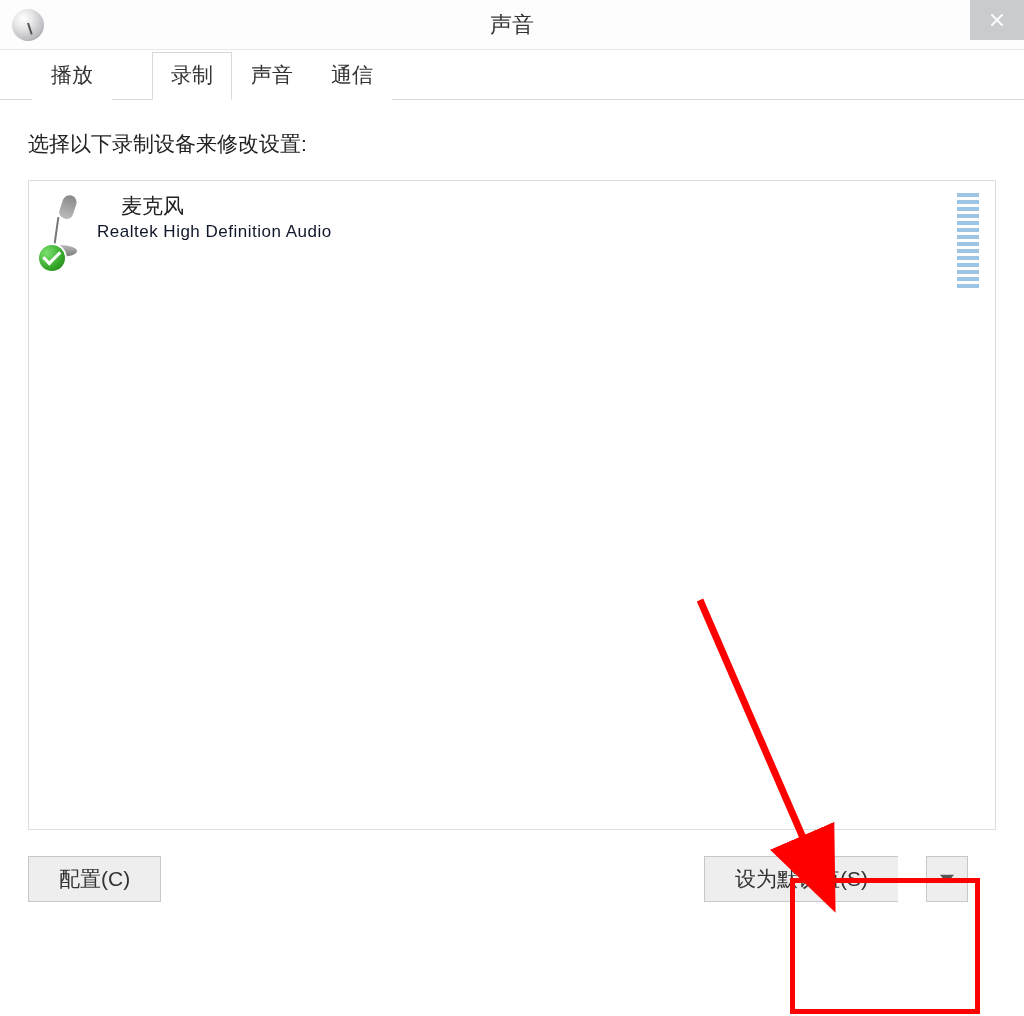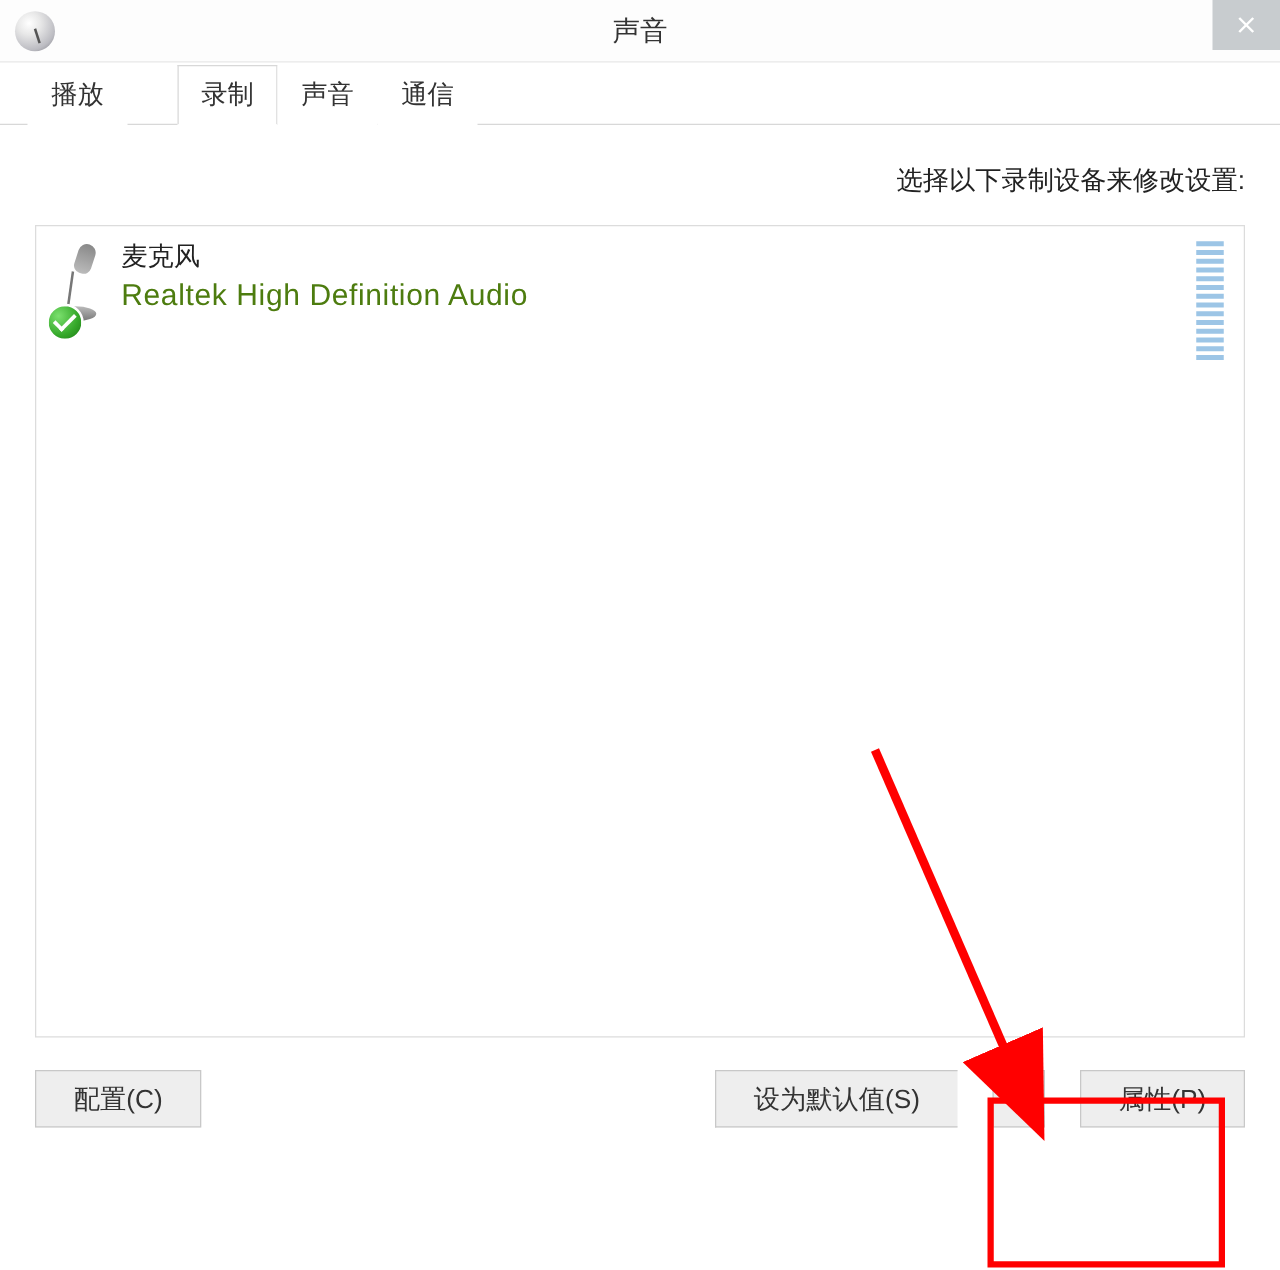--- a/index.html
+++ b/index.html
@@ -47,21 +47,21 @@
     background: #c8cccf;
     color: #fff;
     display: flex; align-items: center; justify-content: center;
     font-size: 18px;
   }
   .tabs {
     display: flex;
     align-items: flex-end;
     height: 50px;
     border-bottom: 1px solid #d8d8d8;
-    padding-left: 22px;
+    padding-left: 32px;
     padding-top: 14px;
     background:#fff;
   }
   .tab {
     padding: 8px 18px 10px 18px;
     font-size: 21px;
     color: #333;
     border: 1px solid transparent;
     margin-right: 0px;
     cursor: pointer;
@@ -75,21 +75,20 @@
     background: #fff;
     margin-left: 40px;
   }
   .panel {
     padding: 30px 28px 0 28px;
   }
   .instruction {
     font-size: 21px;
     color: #222;
     margin-bottom: 22px;
-    text-align: right;
   }
   .device-list {
     border: 1px solid #dcdcdc;
     height: 650px;
     background: #fff;
     position: relative;
   }
   .device-item {
     display: flex;
     padding: 8px 10px 10px 8px;
@@ -131,22 +130,22 @@
     display:flex; align-items:center; justify-content:center;
   }
   .check-badge::after{
     content:"";
     width: 14px; height: 7px;
     border-left: 3px solid #fff;
     border-bottom: 3px solid #fff;
     transform: rotate(-45deg) translate(1px,-2px);
   }
   .device-text { flex: 1; padding-top: 2px; }
-  .device-name { font-size: 21px; color: #222; line-height: 1.4; }
-  .device-driver { font-size: 24px; color: #4d7c0f; letter-spacing: 0.5px; line-height: 1.4; }
+  .device-name { font-size: 21px; color: #222; line-height: 1.4; margin-left: 24px; }
+  .device-driver { font-size: 17px; color: #0f172a; letter-spacing: 0.5px; line-height: 1.4; }
   .device-status { font-size: 21px; color: #7a7a7a; line-height: 1.4; }
   .level-meter {
     width: 22px;
     margin-right: 6px;
     margin-top: 4px;
     display: flex;
     flex-direction: column;
     gap: 3px;
   }
   .level-meter .bar {
@@ -253,21 +252,20 @@
     <button class="btn">配置(C)</button>
     <div class="spacer"></div>
     <div class="split-btn">
       <button class="btn">设为默认值(S)</button>
       <div class="split-arrow">
         <svg viewBox="0 0 10 6">
           <polygon points="0,0 10,0 5,6" fill="#555"></polygon>
         </svg>
       </div>
     </div>
-    <button class="btn">属性(P)</button>
   </div>
 </div>
 
 <svg class="arrow-svg" style="left:520px; top:580px; width:360px; height:360px;">
   <defs>
     <marker id="arrowhead" markerWidth="12" markerHeight="10" refX="10" refY="5" orient="auto">
       <polygon points="0,0 12,5 0,10" fill="#ff0000"></polygon>
     </marker>
   </defs>
   <line x1="180" y1="20" x2="310" y2="320" stroke="#ff0000" stroke-width="7" marker-end="url(#arrowhead)"></line>

